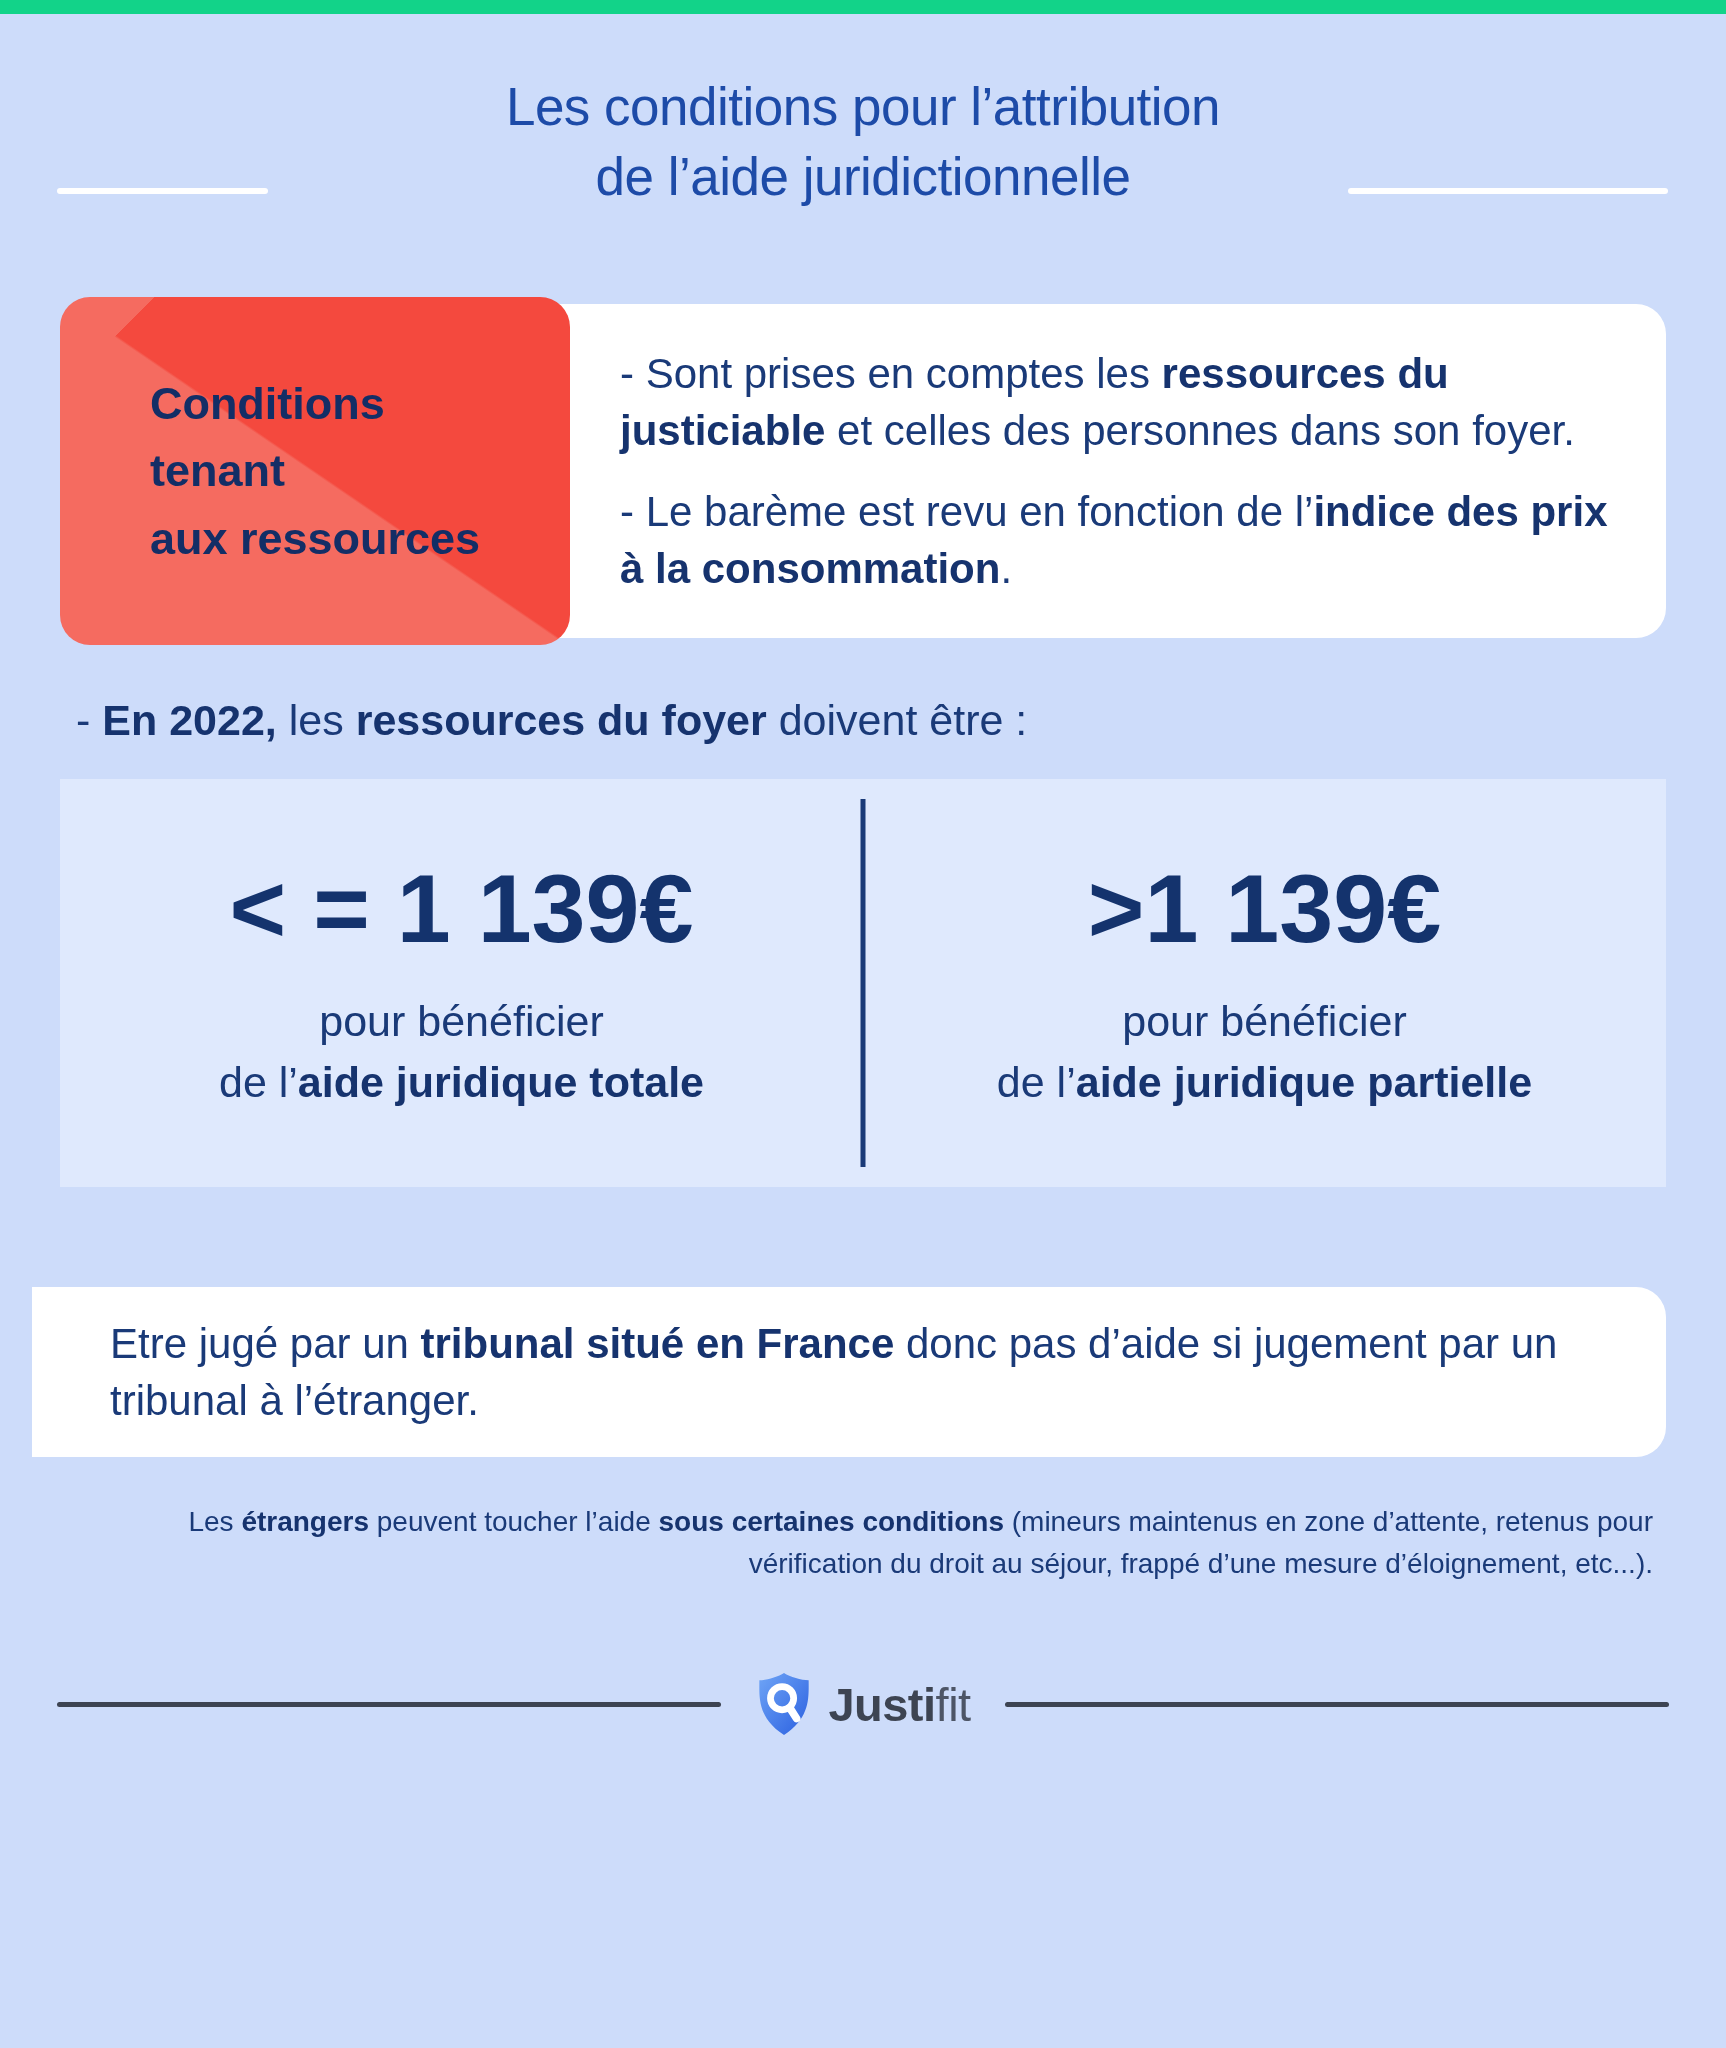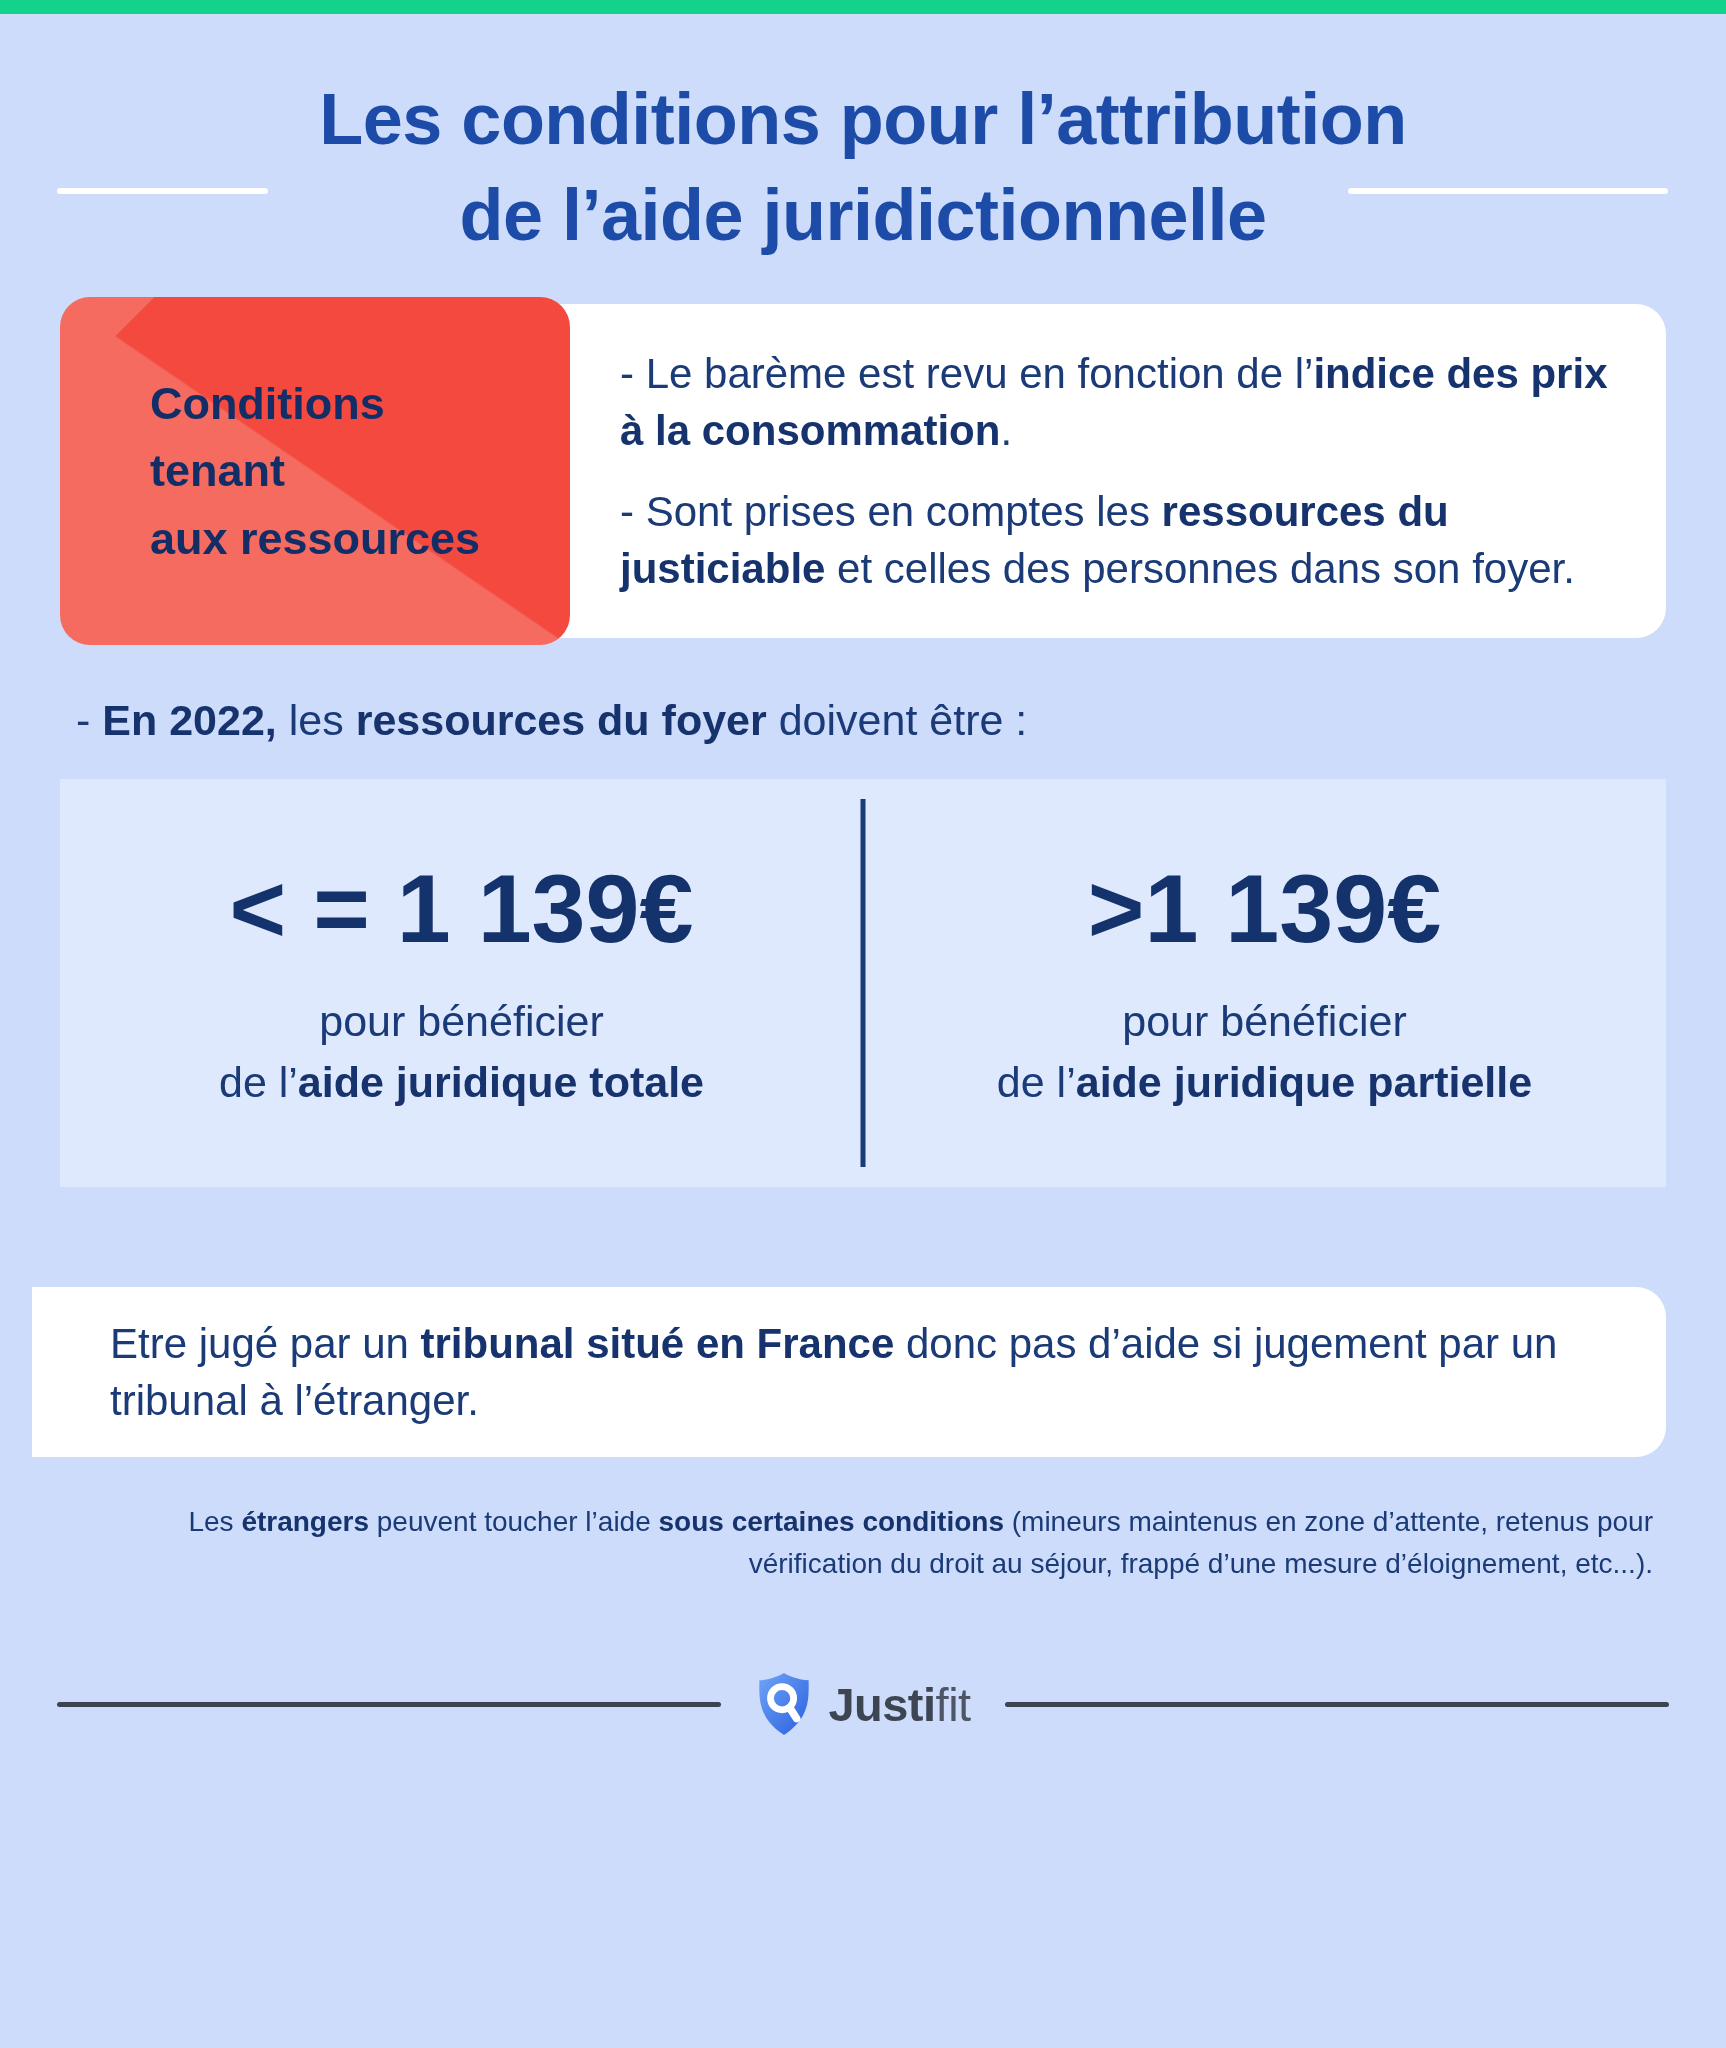--- a/index.html
+++ b/index.html
@@ -15,21 +15,21 @@
     background:var(--bg);
     font-family:"Liberation Sans", sans-serif;
     color:var(--navy);
     overflow:hidden;
     position:relative;
   }
   .topbar{height:14px; background:var(--green);}
   
   header{position:relative; padding-top:58px; height:240px;}
   .page-title{
-    text-align:center; font-weight:700; font-size:72px; line-height:1.33;
+    text-align:center; font-weight:400; font-size:53px; line-height:1.33;
     color:var(--title-blue); letter-spacing:-0.5px;
   }
   .title-rule{position:absolute; height:6px; background:#ffffff; top:174px; border-radius:3px;}
   .title-rule.left{left:57px; width:211px;}
   .title-rule.right{right:58px; width:320px;}
   
   .row{margin:0 60px; display:flex; align-items:stretch; position:relative;}
   .row-ressources{margin-top:50px;}
   .row-situation{margin-top:100px;}
   .label-box{
@@ -99,22 +99,22 @@
 
 <header>
   <h1 class="page-title">Les conditions pour l’attribution<br>de l’aide juridictionnelle</h1>
   <div class="title-rule left"></div>
   <div class="title-rule right"></div>
 </header>
 
 <section class="row row-ressources">
   <div class="label-box label-red">Conditions<br>tenant<br>aux ressources</div>
   <div class="card">
+    <p><span>- Sont prises en comptes les </span><strong>ressources du justiciable</strong><span> et celles des personnes dans son foyer.</span></p>
     <p><span>- Le barème est revu en fonction de l’</span><strong>indice des prix à la consommation</strong><span>.</span></p>
-    <p><span>- Sont prises en comptes les </span><strong>ressources du justiciable</strong><span> et celles des personnes dans son foyer.</span></p>
   </div>
 </section>
 
 <p class="line-2022"><span>- </span><strong>En 2022,</strong><span> les </span><strong>ressources du foyer</strong><span> doivent être :</span></p>
 
 <section class="panel">
   <div class="col">
     <div class="amount">&lt; = 1 139€</div>
     <div class="amount-sub">
       <span>pour bénéficier</span><br>

